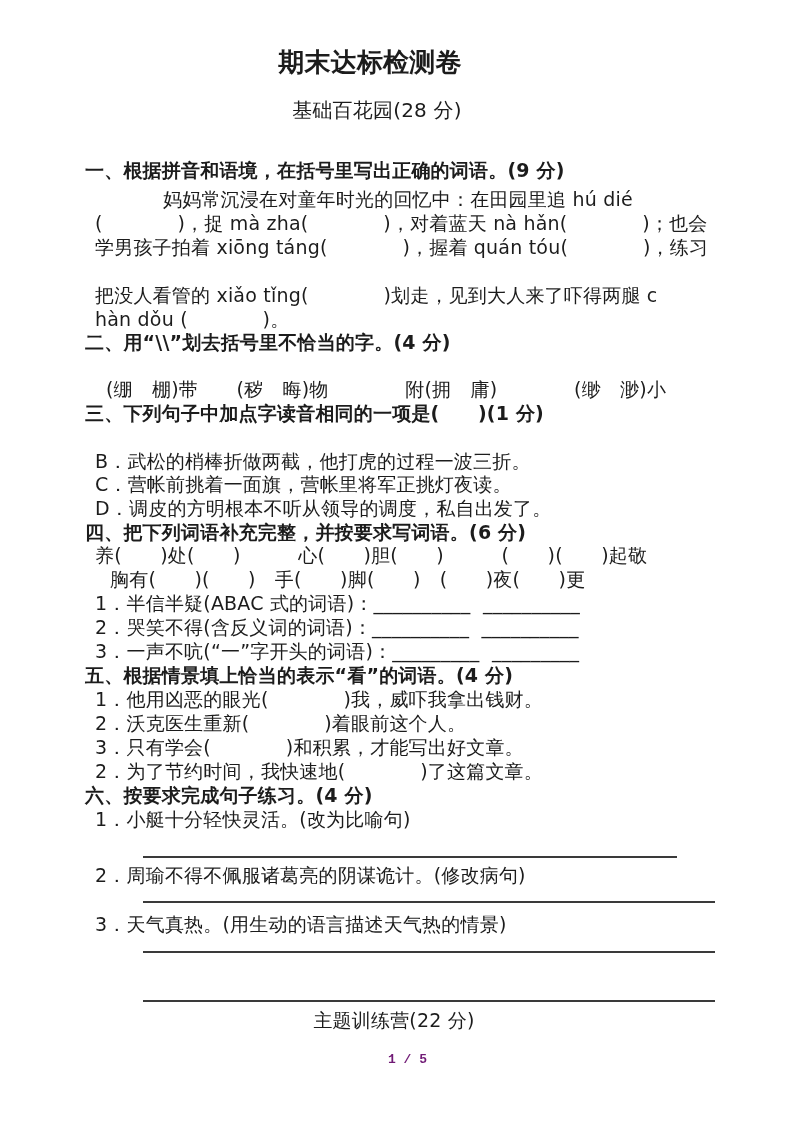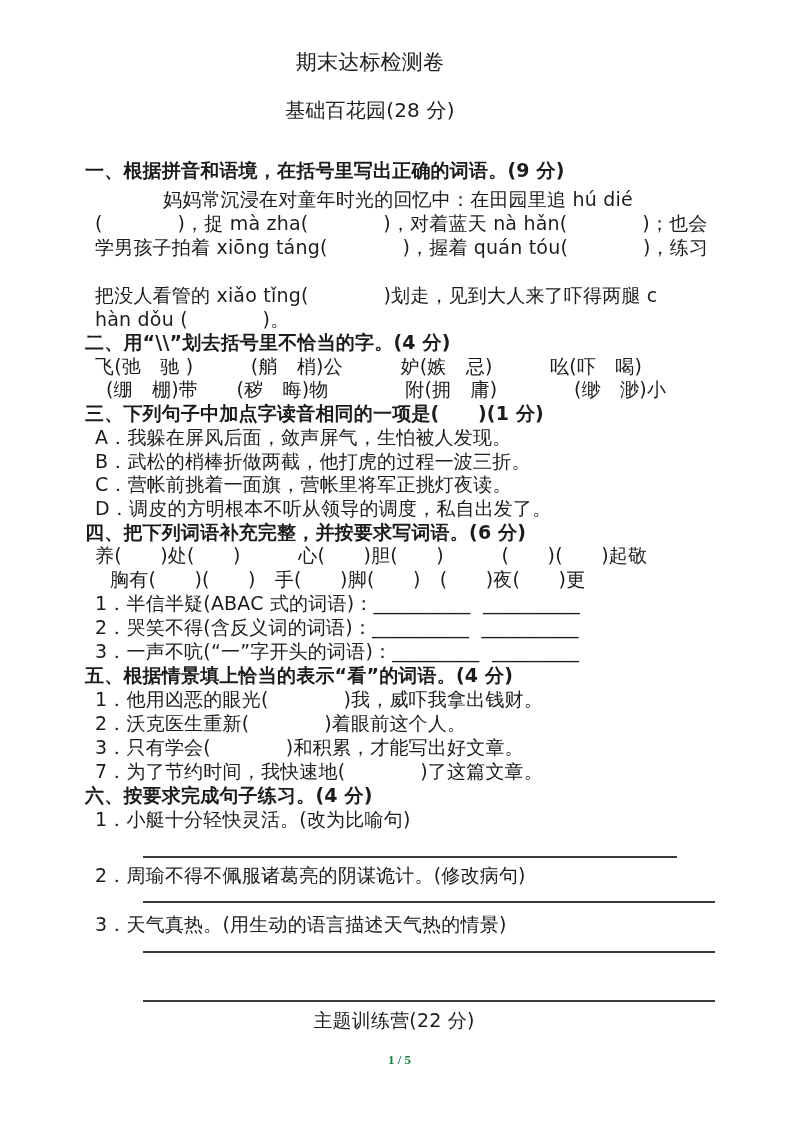--- a/index.html
+++ b/index.html
@@ -12,75 +12,73 @@
     color:#1c1c1c;
   }
   .ln{
     position:absolute;
     white-space:pre;
     font-size:19px;
     line-height:24px;
     letter-spacing:0.2px;
   }
   .c{left:0;width:740px;text-align:center;}
-  .title{font-weight:normal;font-size:21px;}
-  .subtitle{font-size:20px;}
+  .title{font-weight:bold;font-size:26px;}
+  .subtitle{font-size:20px;margin-left:7px;}
   .theme{left:0;width:788px;text-align:center;}
   .sec{left:85px;font-weight:bold;}
   .bd{left:95px;}
   .ind{left:163px;}
   .blank{
     position:absolute;height:0;
     border-bottom:2px solid #3a3a3a;
   }
   .footer{
     position:absolute;
-    font-family:Liberation Serif, serif;
-    font-size:13px;font-weight:bold;color:#15803d;
+    font-family:Liberation Mono, monospace;
+    font-size:13px;font-weight:bold;color:#701a75;
     white-space:pre;
     text-align:right;
   }
 </style>
 </head>
 <body>
 
 <div class="page">
 
   <div class="ln c title" style="top:50px">期末达标检测卷</div>
   <div class="ln c subtitle" style="top:98px">基础百花园(28 分)</div>
 
   <div class="ln sec" style="top:158px">一、根据拼音和语境，在括号里写出正确的词语。(9 分)</div>
   <div class="ln ind" style="top:187px">妈妈常沉浸在对童年时光的回忆中：在田园里追 hú dié</div>
   <div class="ln bd" style="top:211px">(            )，捉 mà zha(            )，对着蓝天 nà hǎn(            )；也会</div>
   <div class="ln bd" style="top:235px">学男孩子拍着 xiōng táng(            )，握着 quán tóu(            )，练习</div>
   <div class="ln bd" style="top:283px">把没人看管的 xiǎo tǐng(            )划走，见到大人来了吓得两腿 c</div>
   <div class="ln bd" style="top:307px">hàn dǒu (            )。</div>
 
   <div class="ln sec" style="top:330px">二、用“\\”划去括号里不恰当的字。(4 分)</div>
-  <div class="ln bd" style="top:354px">飞(弛　驰 )　　　(艄　梢)公　　　妒(嫉　忌)　　　吆(吓　喝)</div>
   <div class="ln" style="top:377px;left:106px">(绷　棚)带　　(秽　晦)物　　　　附(拥　庸)　　　　(缈　渺)小</div>
 
   <div class="ln sec" style="top:401px">三、下列句子中加点字读音相同的一项是(　　)(1 分)</div>
-  <div class="ln bd" style="top:425px">A．我躲在屏风后面，敛声屏气，生怕被人发现。</div>
   <div class="ln bd" style="top:449px">B．武松的梢棒折做两截，他打虎的过程一波三折。</div>
   <div class="ln bd" style="top:472px">C．营帐前挑着一面旗，营帐里将军正挑灯夜读。</div>
   <div class="ln bd" style="top:496px">D．调皮的方明根本不听从领导的调度，私自出发了。</div>
 
   <div class="ln sec" style="top:520px">四、把下列词语补充完整，并按要求写词语。(6 分)</div>
   <div class="ln bd" style="top:543px">养(　　)处(　　)　　　心(　　)胆(　　)　　　(　　)(　　)起敬</div>
   <div class="ln" style="top:567px;left:110px">胸有(　　)(　　)　手(　　)脚(　　)　(　　)夜(　　)更</div>
   <div class="ln bd" style="top:591px">1．半信半疑(ABAC 式的词语)：__________  __________</div>
   <div class="ln bd" style="top:615px">2．哭笑不得(含反义词的词语)：__________  __________</div>
   <div class="ln bd" style="top:639px">3．一声不吭(“一”字开头的词语)：_________  _________</div>
 
   <div class="ln sec" style="top:663px">五、根据情景填上恰当的表示“看”的词语。(4 分)</div>
   <div class="ln bd" style="top:687px">1．他用凶恶的眼光(            )我，威吓我拿出钱财。</div>
   <div class="ln bd" style="top:711px">2．沃克医生重新(            )着眼前这个人。</div>
   <div class="ln bd" style="top:735px">3．只有学会(            )和积累，才能写出好文章。</div>
-  <div class="ln bd" style="top:759px">7．为了节约时间，我快速地(            )了这篇文章。</div>
+  <div class="ln bd" style="top:759px">2．为了节约时间，我快速地(            )了这篇文章。</div>
 
   <div class="ln sec" style="top:783px">六、按要求完成句子练习。(4 分)</div>
   <div class="ln bd" style="top:807px">1．小艇十分轻快灵活。(改为比喻句)</div>
   <div class="blank" style="top:856px;left:143px;width:534px"></div>
   <div class="ln bd" style="top:863px">2．周瑜不得不佩服诸葛亮的阴谋诡计。(修改病句)</div>
   <div class="blank" style="top:901px;left:143px;width:572px"></div>
   <div class="ln bd" style="top:912px">3．天气真热。(用生动的语言描述天气热的情景)</div>
   <div class="blank" style="top:951px;left:143px;width:572px"></div>
   <div class="blank" style="top:1000px;left:143px;width:572px"></div>
 

